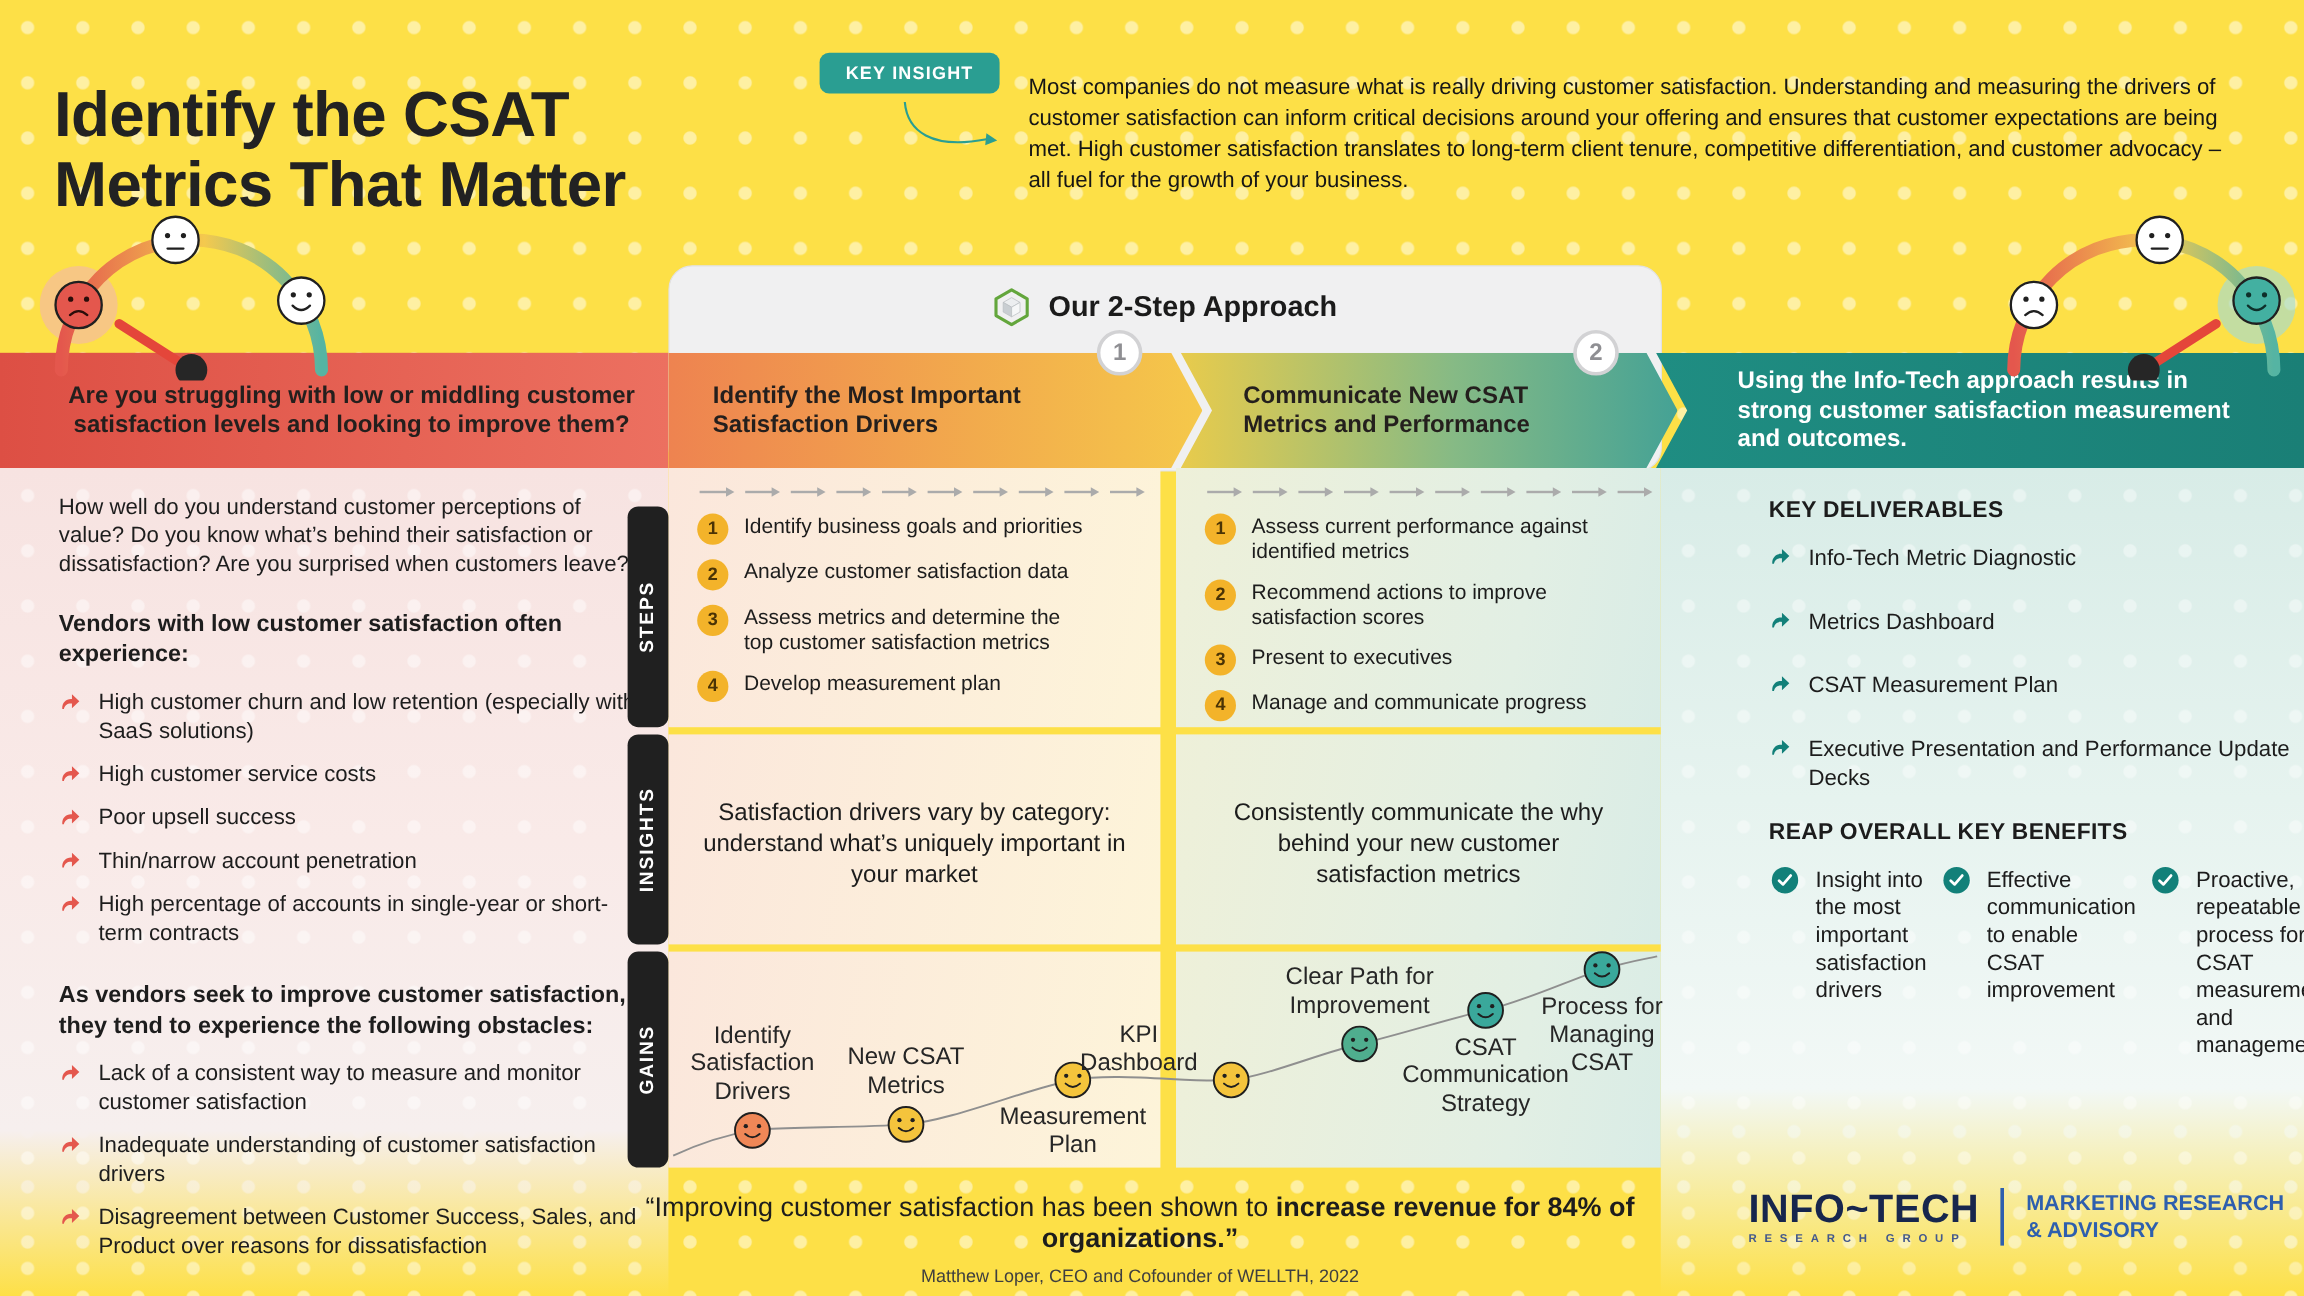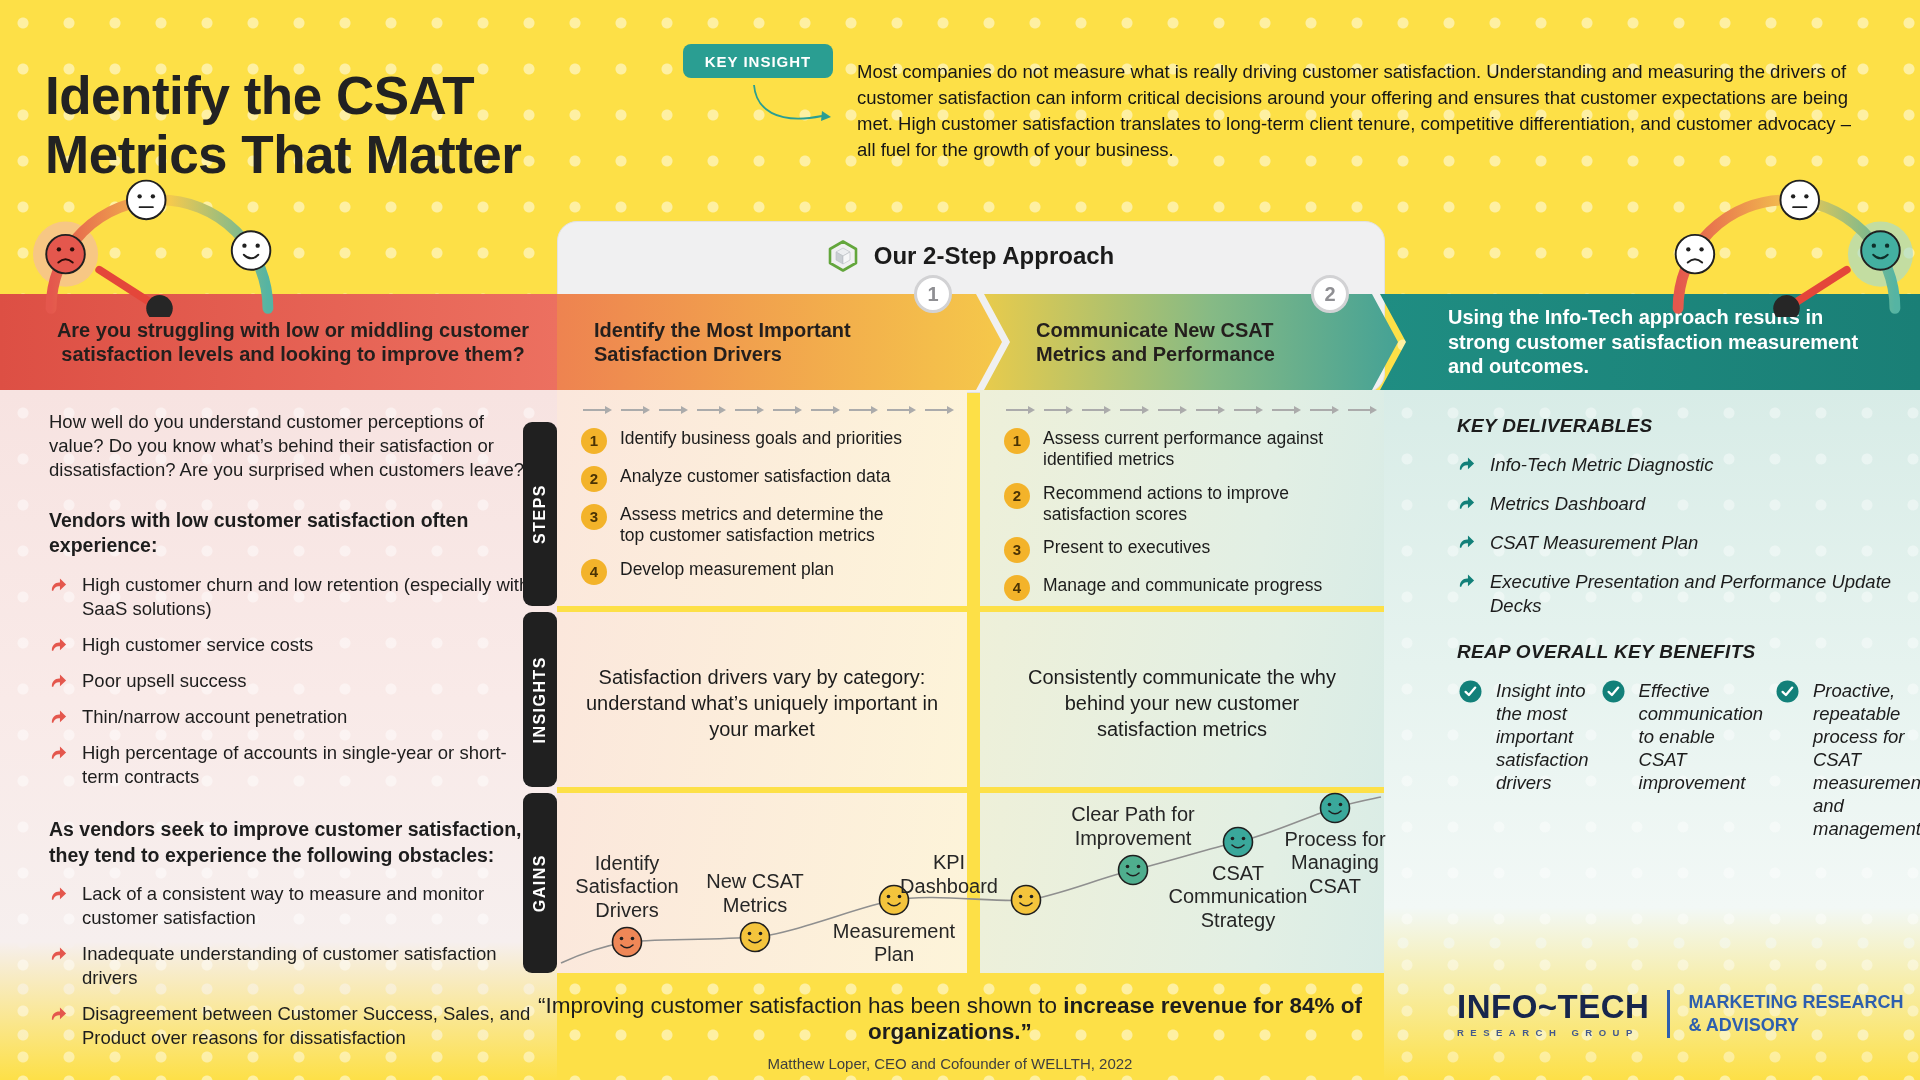--- a/index.html
+++ b/index.html
@@ -97,23 +97,23 @@
     color:#262626;text-align:center;width:160px;}
   .pos-above .m-label{left:-80px;bottom:20px;}
   .pos-below .m-label{left:-80px;top:20px;}
   .pos-left .m-label{width:110px;right:22px;bottom:2px;}
 
   
   .right-panel{left:1384px;top:390px;width:536px;height:690px;
     background-image:radial-gradient(circle,rgba(255,255,255,.4) 5px,transparent 6px),
       linear-gradient(180deg,#d8ece7 0%,#e6f3ef 40%,#f2f8f6 75%,rgba(246,250,249,0) 100%);
     background-size:46px 46px,100% 100%;}
-  .right-content{position:absolute;left:73px;top:25px;width:440px;color:#1c1c1c;font-style:italic;}
+  .right-content{position:absolute;left:90px;top:25px;width:440px;color:#1c1c1c;}
   .right-content h3{margin:0 0 16px;font-size:19px;font-weight:800;letter-spacing:.3px;}
-  .deliver-list{list-style:none;margin:0 0 24px;padding:0;display:flex;flex-direction:column;gap:16px;}
+  .deliver-list{list-style:none;margin:0 0 24px;padding:0;display:flex;flex-direction:column;gap:30px;}
   .benefit-list{list-style:none;margin:2px;padding:0;display:flex;flex-direction:row;gap:13px;}
   .deliver-item,.benefit-item{display:flex;gap:14px;font-size:18.5px;line-height:1.25;}
   .deliver-item svg,.benefit-item svg{flex:0 0 auto;margin-top:1px;}
 
   
   .footer-quote{left:480px;top:993px;width:940px;text-align:center;color:#1d1d1d;font-size:22.5px;}
   .footer-quote b{font-weight:800;}
   .attribution{display:block;margin-top:10px;font-size:15px;color:#3f3f3f;}
   .logo{left:1457px;top:990px;display:flex;gap:18px;align-items:center;}
   .logo-name{font-size:33px;font-weight:800;color:#17264d;letter-spacing:.5px;line-height:1;}

